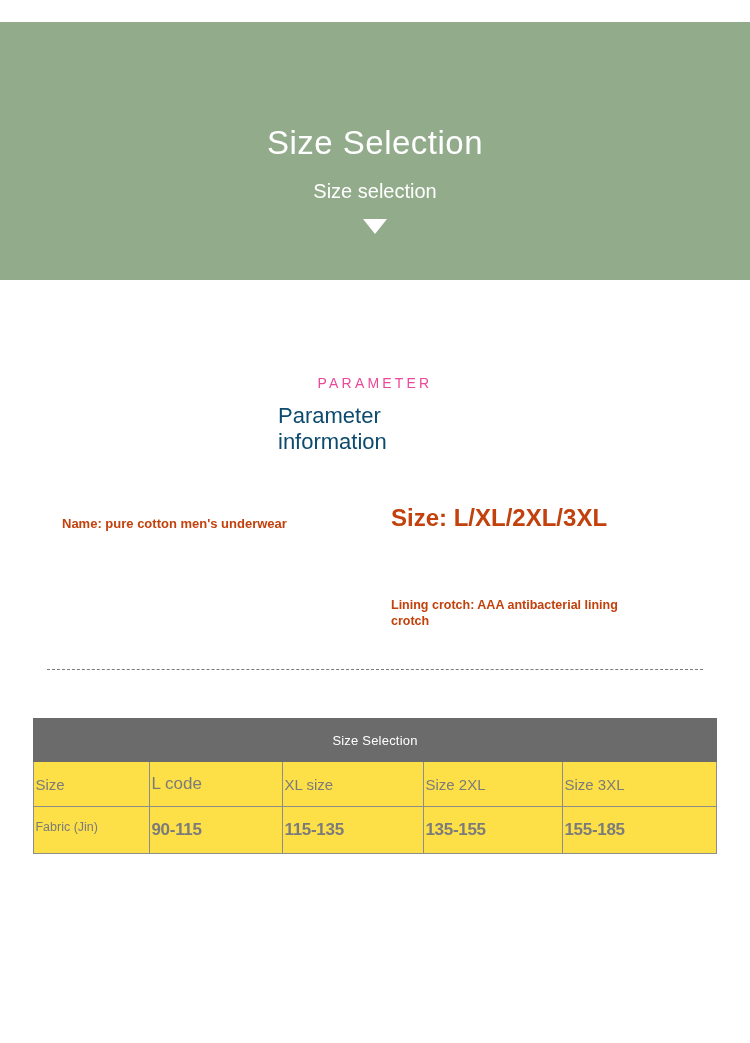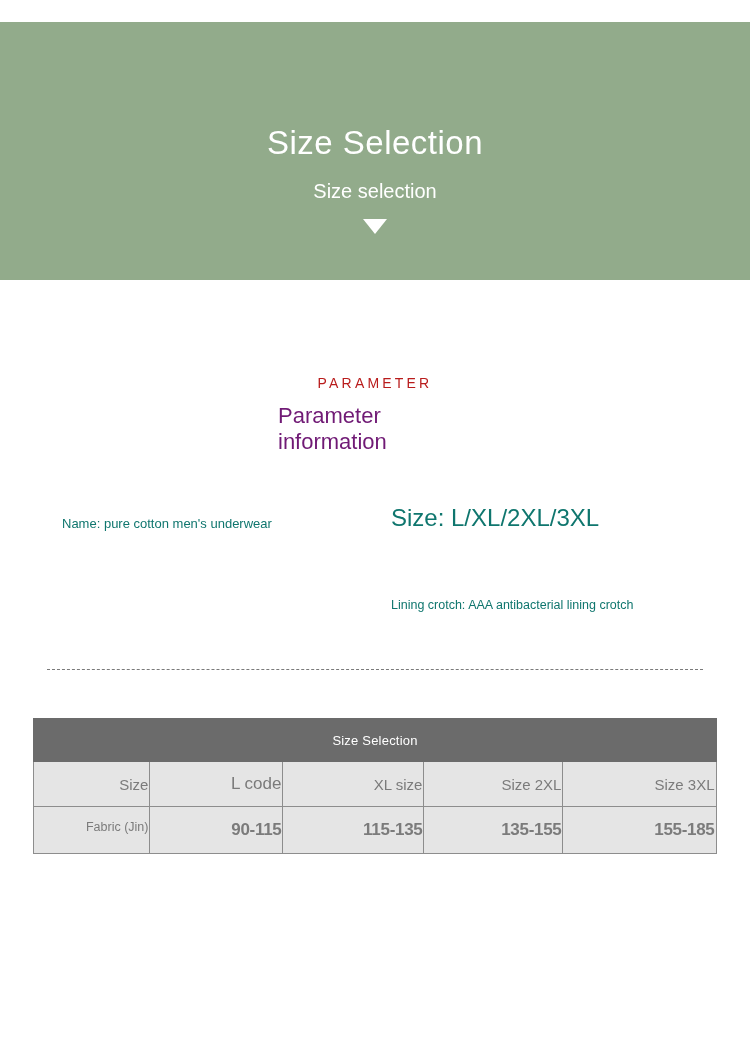--- a/index.html
+++ b/index.html
@@ -63,51 +63,51 @@
 
   
   .param-heading {
     width: 750px;
     padding-top: 96px;
     display: flex;
     flex-direction: column;
     align-items: center;
   }
   .param-eyebrow {
-    color: #b91c1c;
+    color: #ec4899;
     font-size: 14px;
     letter-spacing: 3.2px;
     line-height: 1;
     text-transform: uppercase;
     font-weight: 400;
   }
   .param-title {
     width: 200px;
     margin-top: 13px;
     margin-left: 6px;
-    color: #701a75;
+    color: #0c4a6e;
     font-size: 22px;
     line-height: 26px;
     font-weight: 400;
     text-align: left;
     word-break: break-word;
     hyphens: manual;
   }
 
   
   .param-grid {
     width: 750px;
     margin-top: 60px;
     position: relative;
     height: 140px;
   }
   .param-cell {
     position: absolute;
-    color: #0f766e;
-    font-weight: 400;
+    color: #c2410c;
+    font-weight: 700;
   }
   .pc-name {
     left: 62px;
     top: 0px;
     font-size: 13px;
     line-height: 18px;
   }
   .pc-size {
     left: 391px;
     top: -12px;
@@ -159,23 +159,23 @@
     color: #ffffff;
     font-size: 13px;
     font-weight: 400;
     height: 40px;
     text-align: center;
     border: 1px solid #6b6b6b;
     letter-spacing: 0.2px;
   }
   table.size-table td {
     border: 1px solid #8d8d8d;
-    text-align: right;
+    text-align: left;
     color: #7b7b7b;
-    background: #e5e5e5;
+    background: #fde047;
     vertical-align: middle;
   }
   table.size-table tr.head-row td {
     height: 42px;
   }
   table.size-table tr.value-row td {
     height: 44px;
   }
   .cell-label-lg {
     font-size: 15px;

